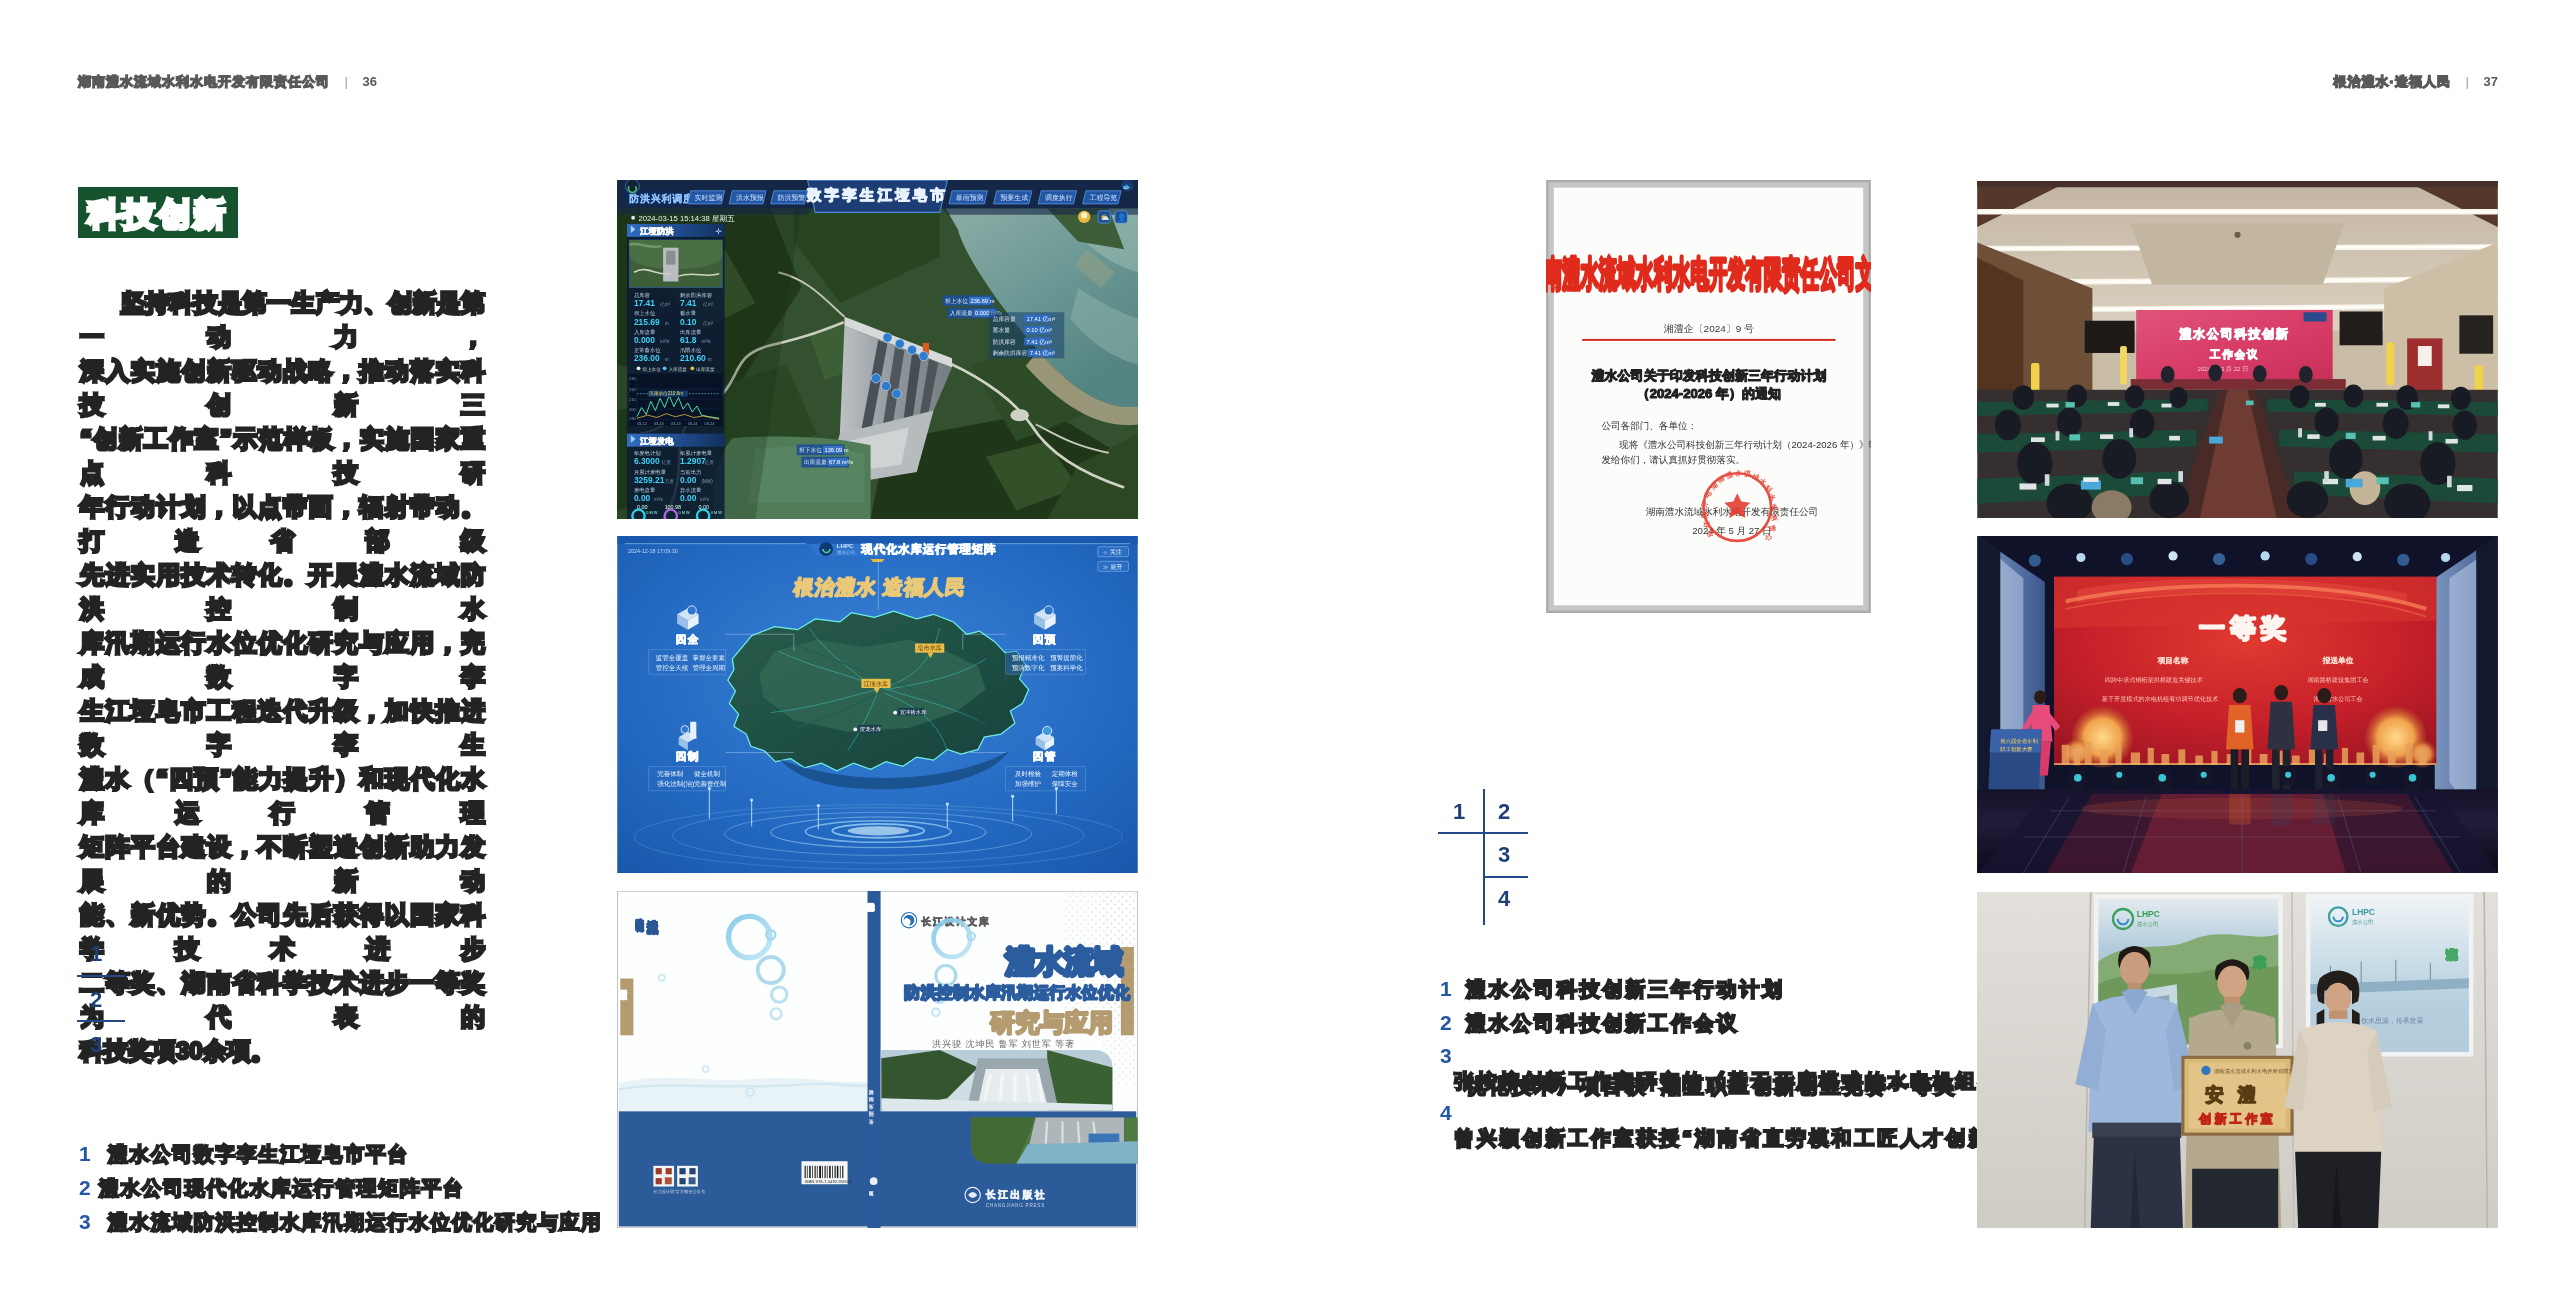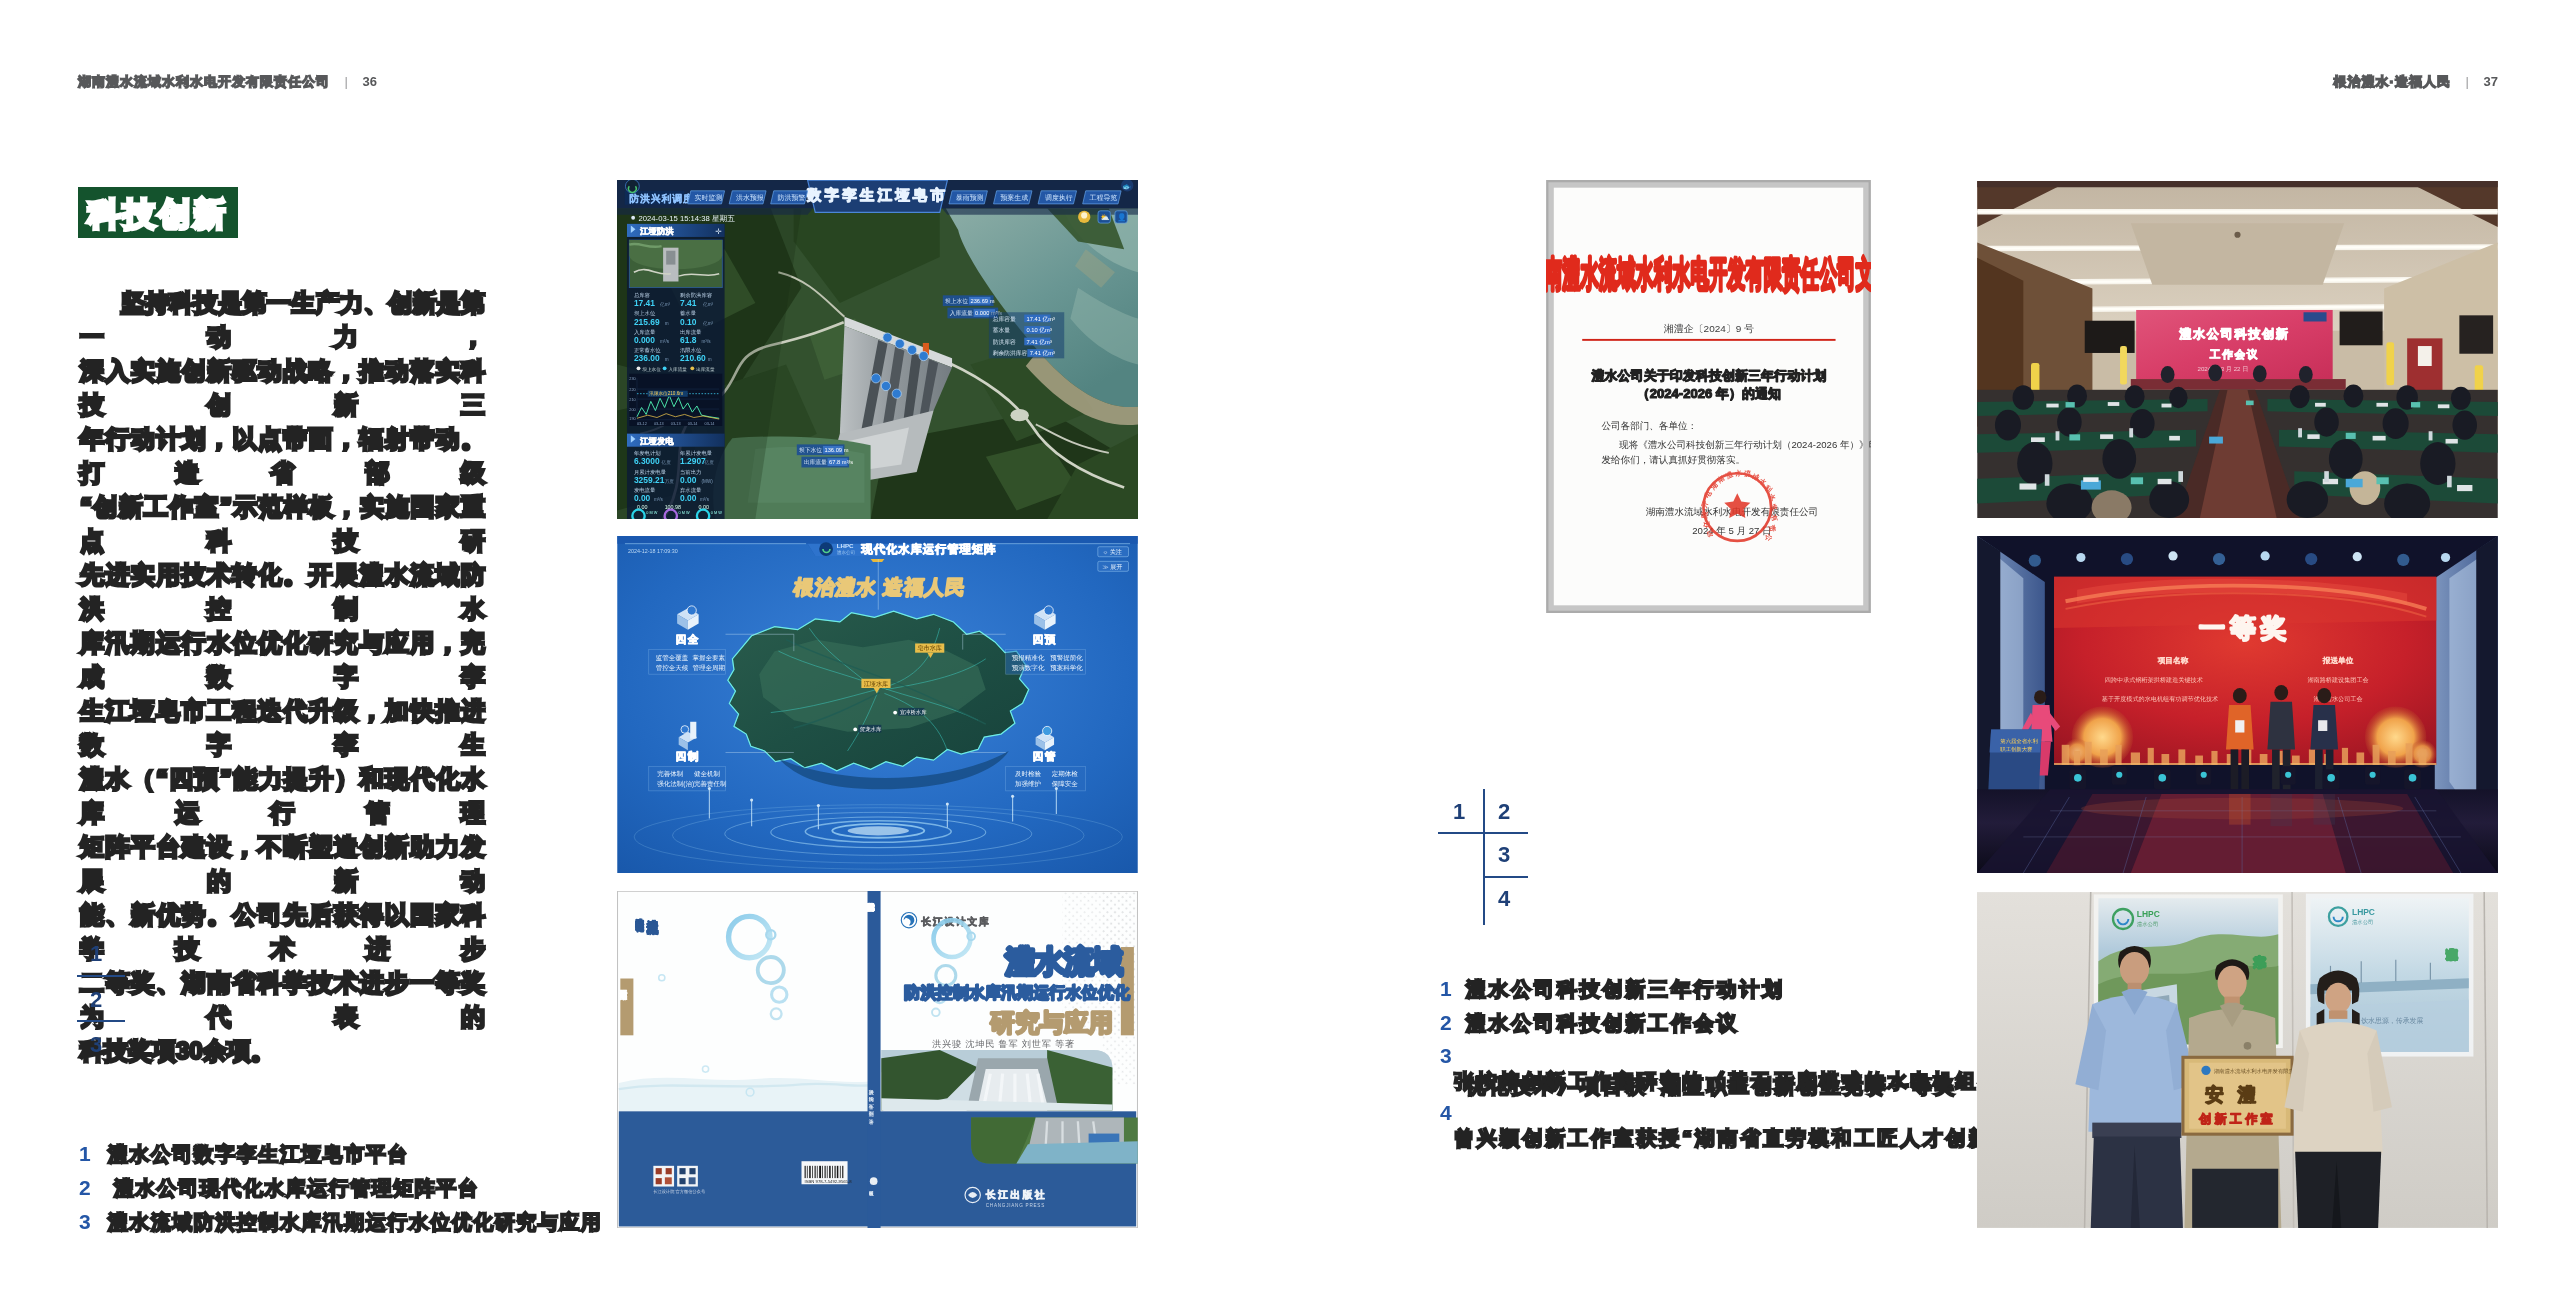--- a/index.html
+++ b/index.html
@@ -23,22 +23,22 @@
 
 <div class="abs hdr cjkthin" style="left:78px;top:73px;">湖南澧水流域水利水电开发有限责任公司<span style="color:#9a9a9c;font-weight:normal;-webkit-text-stroke:0;letter-spacing:0;margin-left:14.6px;margin-right:14.6px;">|</span><span style="letter-spacing:0;-webkit-text-stroke:0">36</span></div>
 
 <div class="abs hdr cjkthin" style="right:78px;top:73px;">根治澧水·造福人民<span style="color:#9a9a9c;font-weight:normal;-webkit-text-stroke:0;letter-spacing:0;margin-left:14.6px;margin-right:14.6px;">|</span><span style="letter-spacing:0;-webkit-text-stroke:0">37</span></div>
 
 <div class="abs" style="left:78px;top:187px;width:160px;height:51px;background:#14532d;color:#fff;font-size:32px;font-weight:bold;letter-spacing:3.1px;line-height:54px;padding-left:10px;-webkit-text-stroke:3.8px #fff;">科技创新</div>
 
 <div class="abs bodytxt" style="left:80px;top:286px;width:405px;">
 <div style="text-indent:41px;">坚持科技是第一生产力、创新是第一动力，</div>
 <div>深入实施创新驱动战略，推动落实科技创新三</div>
+<div>“创新工作室”示范样板，实施国家重点科技研</div>
 <div>年行动计划，以点带面，辐射带动。打造省部级</div>
-<div>“创新工作室”示范样板，实施国家重点科技研</div>
 <div>先进实用技术转化。开展澧水流域防洪控制水</div>
 <div>库汛期运行水位优化研究与应用，完成数字孪</div>
 <div>生江垭皂市工程迭代升级，加快推进数字孪生</div>
 <div>澧水（“四预”能力提升）和现代化水库运行管理</div>
 <div>矩阵平台建设，不断塑造创新助力发展的新动</div>
 <div>能、新优势。公司先后获得以国家科学技术进步</div>
 <div>二等奖、湖南省科学技术进步一等奖为代表的</div>
 <div class="noj">科技奖项30余项。</div>
 </div>
 
@@ -47,21 +47,21 @@
 <div class="abs" style="left:77px;top:975px;width:48px;height:1.5px;background:#234a86;"></div>
 
 <div class="abs numcol" style="left:90px;top:987px;">2</div>
 
 <div class="abs" style="left:77px;top:1020px;width:48px;height:1.5px;background:#234a86;"></div>
 
 <div class="abs numcol" style="left:90px;top:1032px;">3</div>
 
 <div class="abs" style="left:79px;top:1141px;">
   <div style="height:34px;"><span class="capnum">1</span><span class="captxt cjkthin" style="margin-left:17px;">澧水公司数字孪生江垭皂市平台</span></div>
-  <div style="height:34px;"><span class="capnum">2</span><span class="captxt cjkthin" style="margin-left:23px;">澧水公司现代化水库运行管理矩阵平台</span></div>
+  <div style="height:34px;"><span class="capnum">2</span><span class="captxt cjkthin" style="margin-left:8px;">澧水公司现代化水库运行管理矩阵平台</span></div>
   <div style="height:34px;"><span class="capnum">3</span><span class="captxt cjkthin" style="margin-left:17px;">澧水流域防洪控制水库汛期运行水位优化研究与应用</span></div>
 </div>
 
 <div class="abs" style="left:617px;top:180px;width:521px;height:339px;">
 <svg width="521" height="339" viewBox="0 0 678 441">
 <defs>
 <linearGradient id="damg" x1="0" y1="0" x2="1" y2="0">
  <stop offset="0" stop-color="#bcc1c3"></stop>
             <stop offset="0.5" stop-color="#8f969a"></stop>
             <stop offset="1" stop-color="#747c81"></stop>

